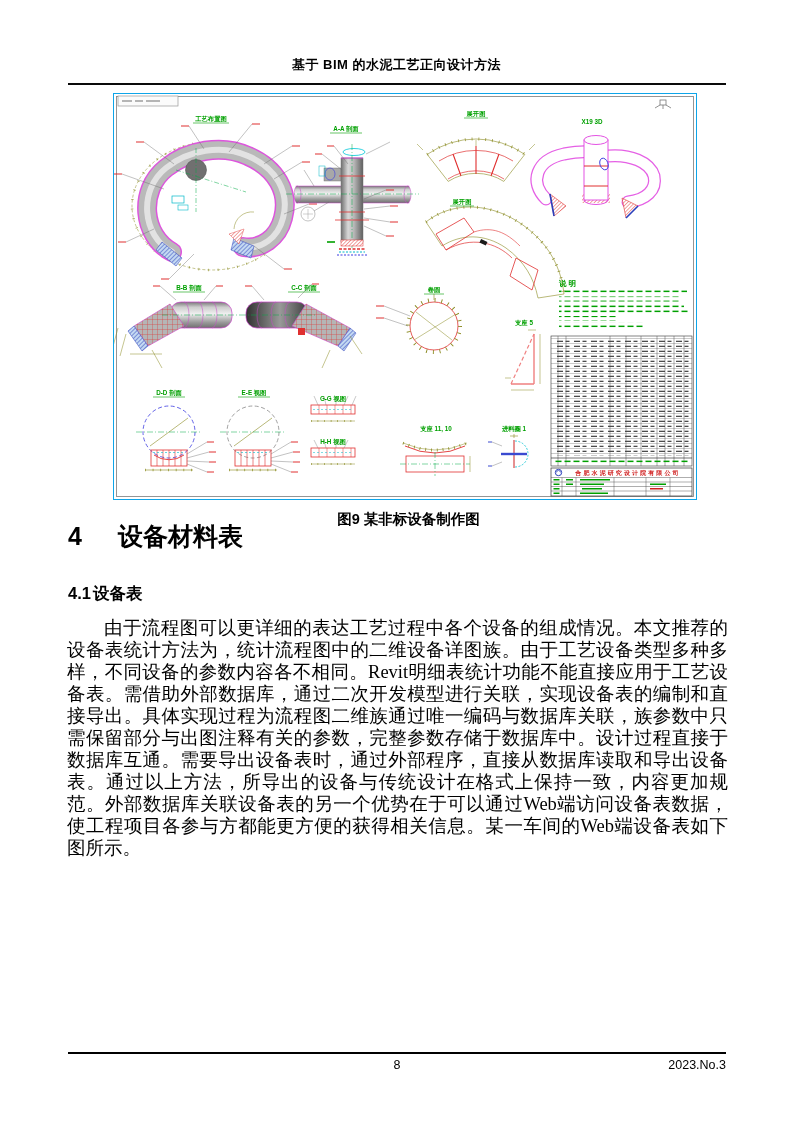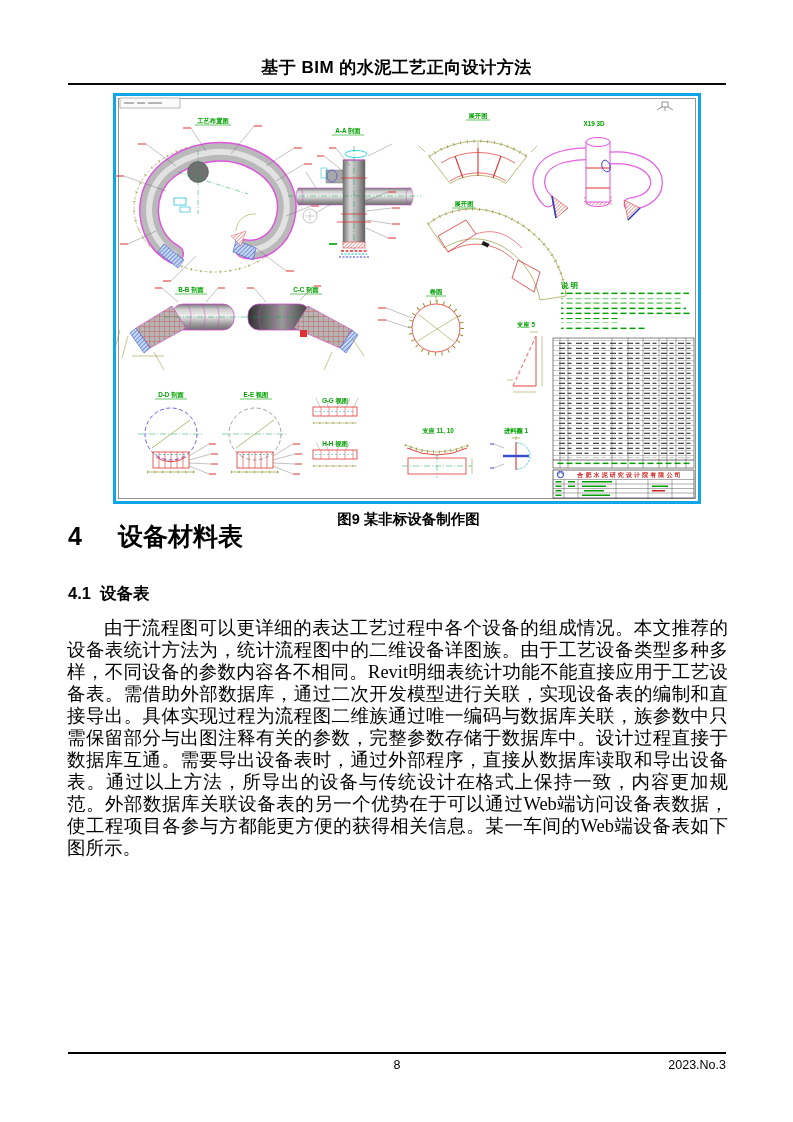--- a/index.html
+++ b/index.html
@@ -4,43 +4,43 @@
 <style>
   html,body{margin:0;padding:0;}
   body{
     width:793px;height:1122px;position:relative;background:#ffffff;
     font-family:"Liberation Serif", serif;color:#111;overflow:hidden;
   }
   .abs{position:absolute;}
   
   .hdr-title{
     top:56px;left:0;width:793px;text-align:center;
-    font-family:"Liberation Sans", sans-serif;font-weight:600;font-size:17px;color:#000;
+    font-family:"Liberation Sans", sans-serif;font-weight:600;font-size:13px;color:#000;
     letter-spacing:0.5px;
   }
   .hdr-rule{top:83px;left:68px;width:658px;height:2px;background:#0a0a0a;}
   
   .figure-box{
-    top:93px;left:113px;width:582px;height:405px;border:3px solid #0ea5e9;background:#fff;
+    top:93px;left:113px;width:582px;height:405px;border:1px solid #0ea5e9;background:#fff;
   }
   .fig-caption{
     top:510px;left:0;width:793px;text-align:center;
     font-family:"Liberation Sans", sans-serif;font-weight:600;font-size:14.5px;color:#000;padding-left:12px;
   }
   
   .h1{
     top:520px;left:68px;font-family:"Liberation Sans", sans-serif;font-weight:bold;
     font-size:25px;color:#000;
   }
   .h1 .num{display:inline-block;width:50px;}
   .h2{
     top:583px;left:68px;font-family:"Liberation Sans", sans-serif;font-weight:bold;
     font-size:16.5px;color:#000;
   }
-  .h2 .num{display:inline-block;margin-right:9px;text-align:right;}
+  .h2 .num{display:inline-block;margin-right:2px;text-align:right;}
   
   .para{
     top:617px;left:67px;width:661px;
     font-size:18.5px;line-height:22px;text-align:justify;text-indent:2em;
     color:#000;
   }
   
   .ftr-rule{top:1052px;left:68px;width:658px;height:2px;background:#000;}
   .ftr{top:1058px;left:68px;width:658px;height:18px;
     font-family:"Liberation Sans", sans-serif;font-size:12.5px;color:#000;}

